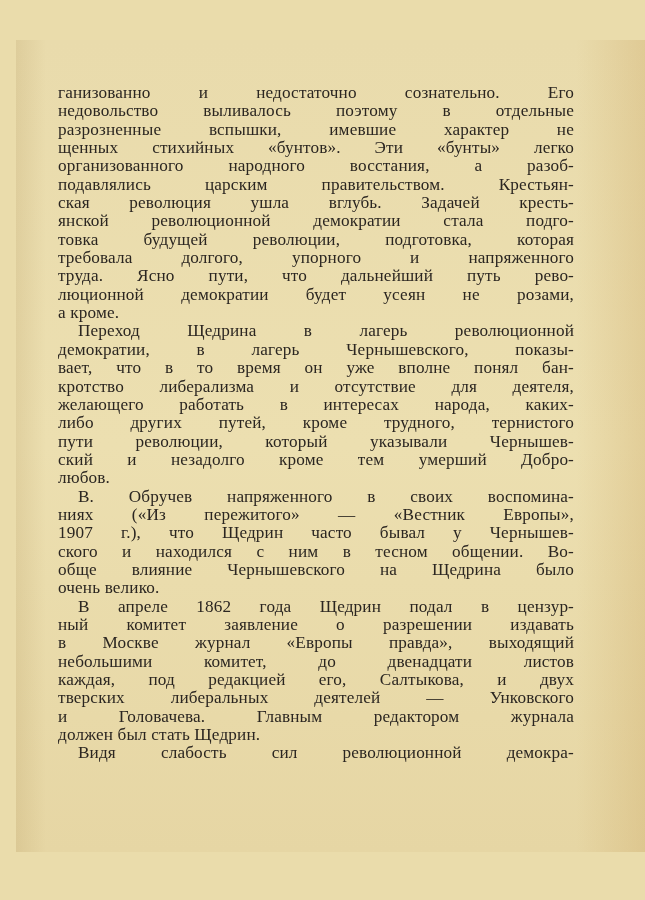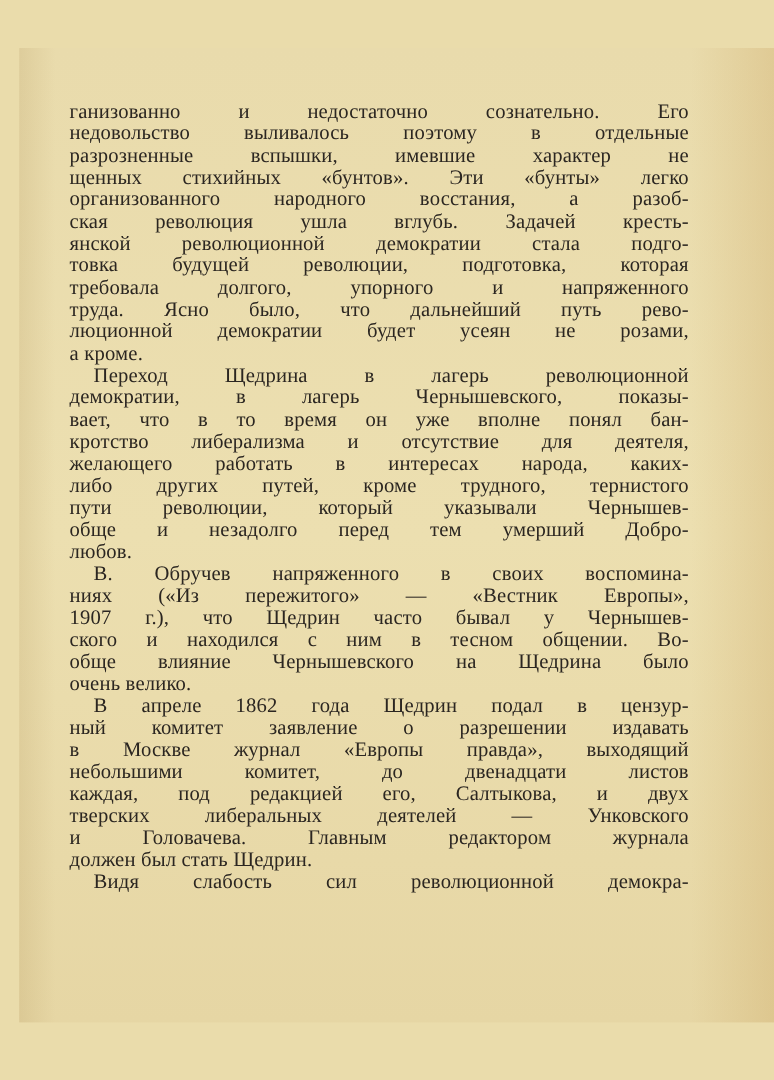--- a/index.html
+++ b/index.html
@@ -59,35 +59,36 @@
 </head>
 <body>
 
 <div class="page">
   <div class="text-block" id="text-block">
       <span class="line">ганизованно и недостаточно сознательно. Его</span>
       <span class="line">недовольство выливалось поэтому в отдельные</span>
       <span class="line">разрозненные вспышки, имевшие характер не</span>
       <span class="line">щенных стихийных «бунтов». Эти «бунты» легко</span>
       <span class="line">организованного народного восстания, а разоб-</span>
+      <span class="line">подавлялись царским правительством. Крестьян-</span>
       <span class="line">ская революция ушла вглубь. Задачей кресть-</span>
       <span class="line">янской революционной демократии стала подго-</span>
       <span class="line">товка будущей революции, подготовка, которая</span>
       <span class="line">требовала долгого, упорного и напряженного</span>
-      <span class="line">труда. Ясно было, что дальнейший путь рево-</span>
+      <span class="line">труда. Ясно пути, что дальнейший путь рево-</span>
       <span class="line">люционной демократии будет усеян не розами,</span>
       <span class="line last">а кроме.</span>
       <span class="line indent">Переход Щедрина в лагерь революционной</span>
       <span class="line">демократии, в лагерь Чернышевского, показы-</span>
       <span class="line">вает, что в то время он уже вполне понял бан-</span>
       <span class="line">кротство либерализма и отсутствие для деятеля,</span>
       <span class="line">желающего работать в интересах народа, каких-</span>
       <span class="line">либо других путей, кроме трудного, тернистого</span>
       <span class="line">пути революции, который указывали Чернышев-</span>
-      <span class="line">обще и незадолго перед тем умерший Добро-</span>
+      <span class="line">ский и незадолго кроме тем умерший Добро-</span>
       <span class="line last">любов.</span>
       <span class="line indent">В. Обручев напряженного в своих воспомина-</span>
       <span class="line">ниях («Из пережитого» — «Вестник Европы»,</span>
       <span class="line">1907 г.), что Щедрин часто бывал у Чернышев-</span>
       <span class="line">ского и находился с ним в тесном общении. Во-</span>
       <span class="line">обще влияние Чернышевского на Щедрина было</span>
       <span class="line last">очень велико.</span>
       <span class="line indent">В апреле 1862 года Щедрин подал в цензур-</span>
       <span class="line">ный комитет заявление о разрешении издавать</span>
       <span class="line">в Москве журнал «Европы правда», выходящий</span>

